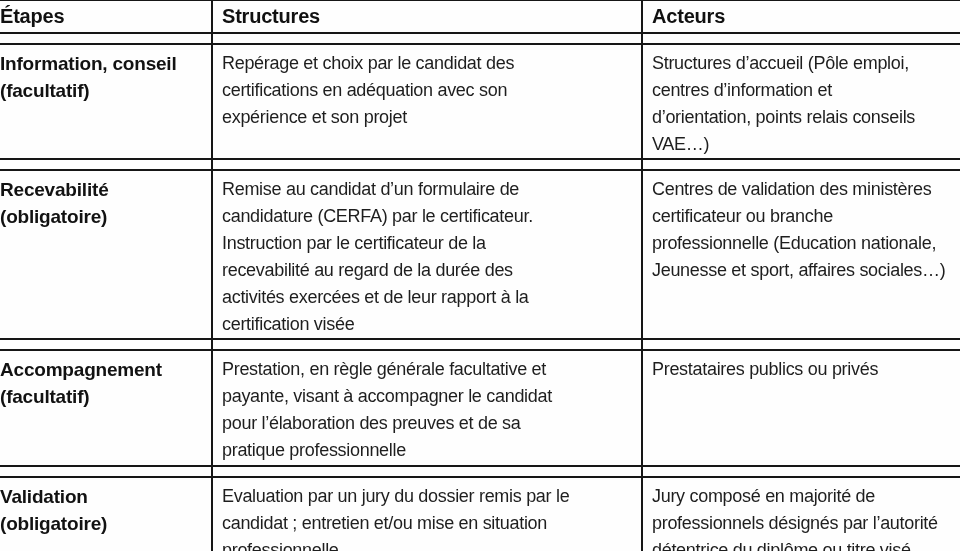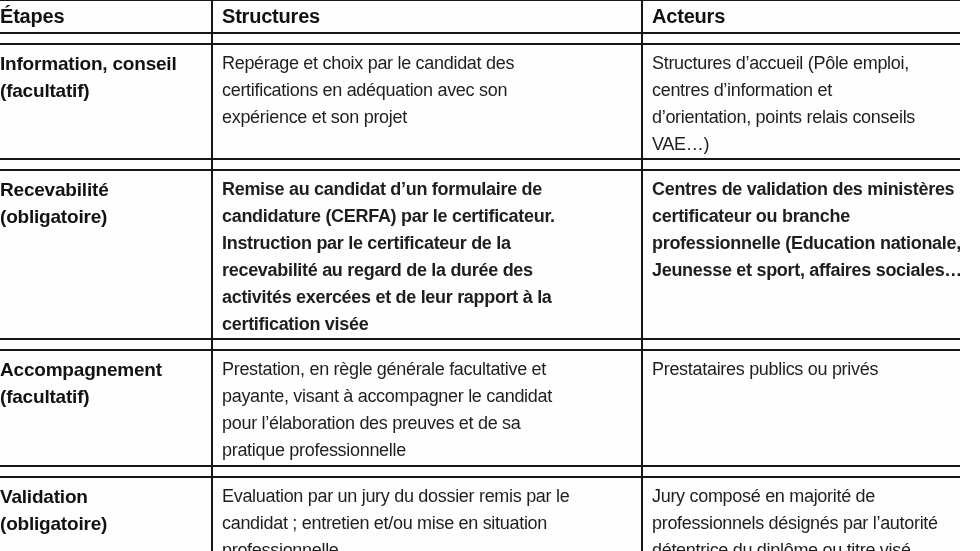--- a/index.html
+++ b/index.html
@@ -55,21 +55,21 @@
     white-space: pre-line;
   }
   td.cell.etape {
     font-weight: bold;
     font-size: 19px;
     padding-left: 12px;
     letter-spacing: -0.2px;
     color: #121212;
   }
   tr.row-1 td { height: 108px; }
-  tr.row-2 td { height: 160px; font-weight: bold; }
+  tr.row-2 td { height: 160px; }
   tr.row-3 td { height: 109px; }
   tr.row-4 td { height: 75px;  }
 </style>
 </head>
 <body>
 
 <div class="screen">
   <table class="vae">
     <colgroup>
       <col class="c-etapes">

